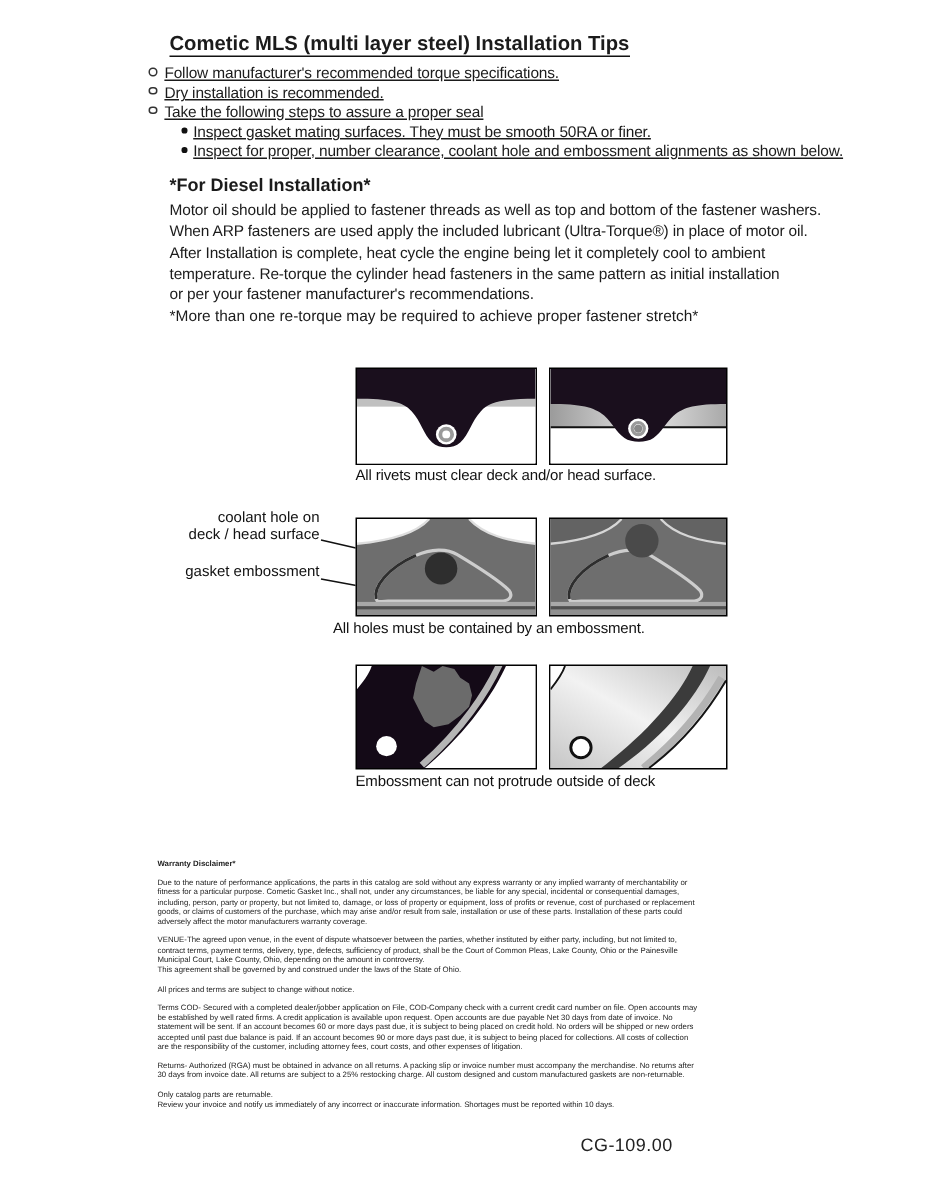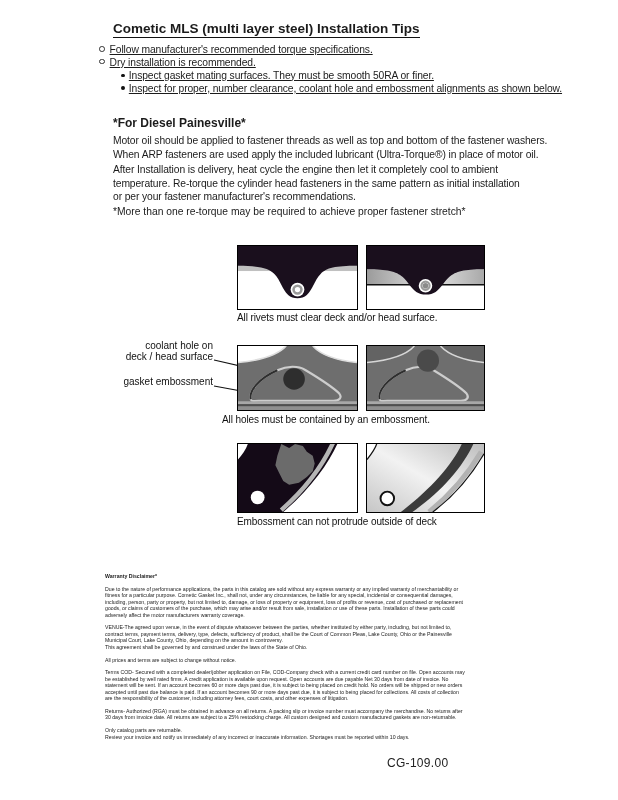--- a/index.html
+++ b/index.html
@@ -57,37 +57,41 @@
 
   <div class="abs tips">
     <div class="tip-line">
       <span class="marker-open"></span>
       <span>Follow manufacturer's recommended torque specifications.</span>
     </div>
     <div class="tip-line">
       <span class="marker-open"></span>
       <span>Dry installation is recommended.</span>
     </div>
+    <div class="tip-line">
+      <span class="marker-open"></span>
+      <span>Take the following steps to assure a proper seal</span>
+    </div>
     <div class="tip-line sub">
       <span class="marker-filled"></span>
       <span>Inspect gasket mating surfaces.  They must be smooth 50RA or finer.</span>
     </div>
     <div class="tip-line sub">
       <span class="marker-filled"></span>
       <span>Inspect for proper, number clearance, coolant hole and embossment alignments as shown below.</span>
     </div>
   </div>
 
-  <div class="abs diesel-head">*For Diesel Painesville*</div>
+  <div class="abs diesel-head">*For Diesel Installation*</div>
   <div class="abs para p1">
     <div>Motor oil should be applied to fastener threads as well as top and bottom of the fastener washers.</div>
     <div>When ARP fasteners are used apply the included lubricant (Ultra-Torque®) in place of motor oil.</div>
   </div>
   <div class="abs para p2">
-    <div>After Installation is delivery, heat cycle the engine then let it completely cool to ambient</div>
+    <div>After Installation is complete, heat cycle the engine being let it completely cool to ambient</div>
     <div>temperature. Re-torque the cylinder head fasteners in the same pattern as initial installation</div>
     <div>or per your fastener manufacturer's recommendations.</div>
   </div>
   <div class="abs p3">*More than one re-torque may be required to achieve proper fastener stretch*</div>
 
   <div class="abs dlabel" style="left:237px;top:229px;width:121px;">RIGHT</div>
   <div class="abs dlabel" style="left:366px;top:229px;width:119px;">WRONG</div>
 
   <div class="abs panel" style="left:237px;top:245px;width:121px;height:65px;">
     <svg viewBox="0 0 121 65" preserveAspectRatio="none">

